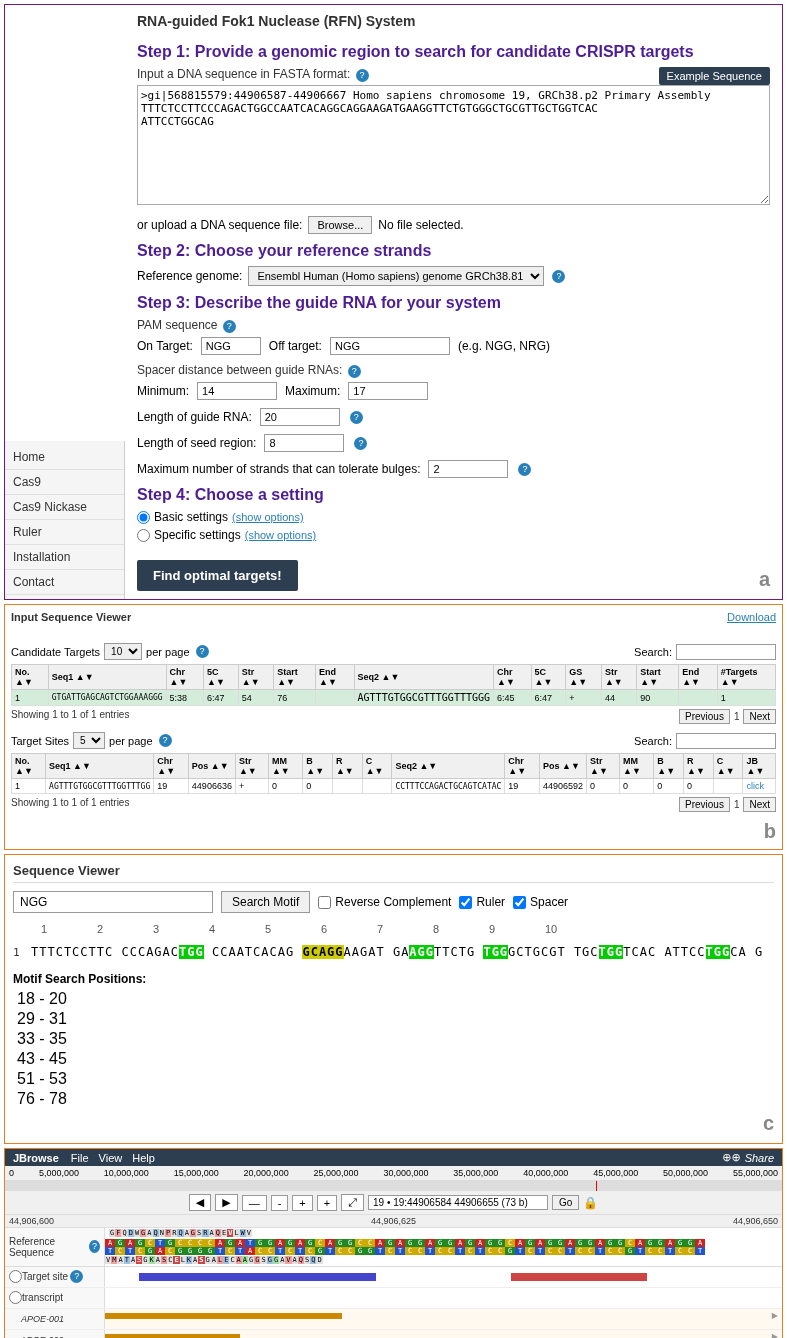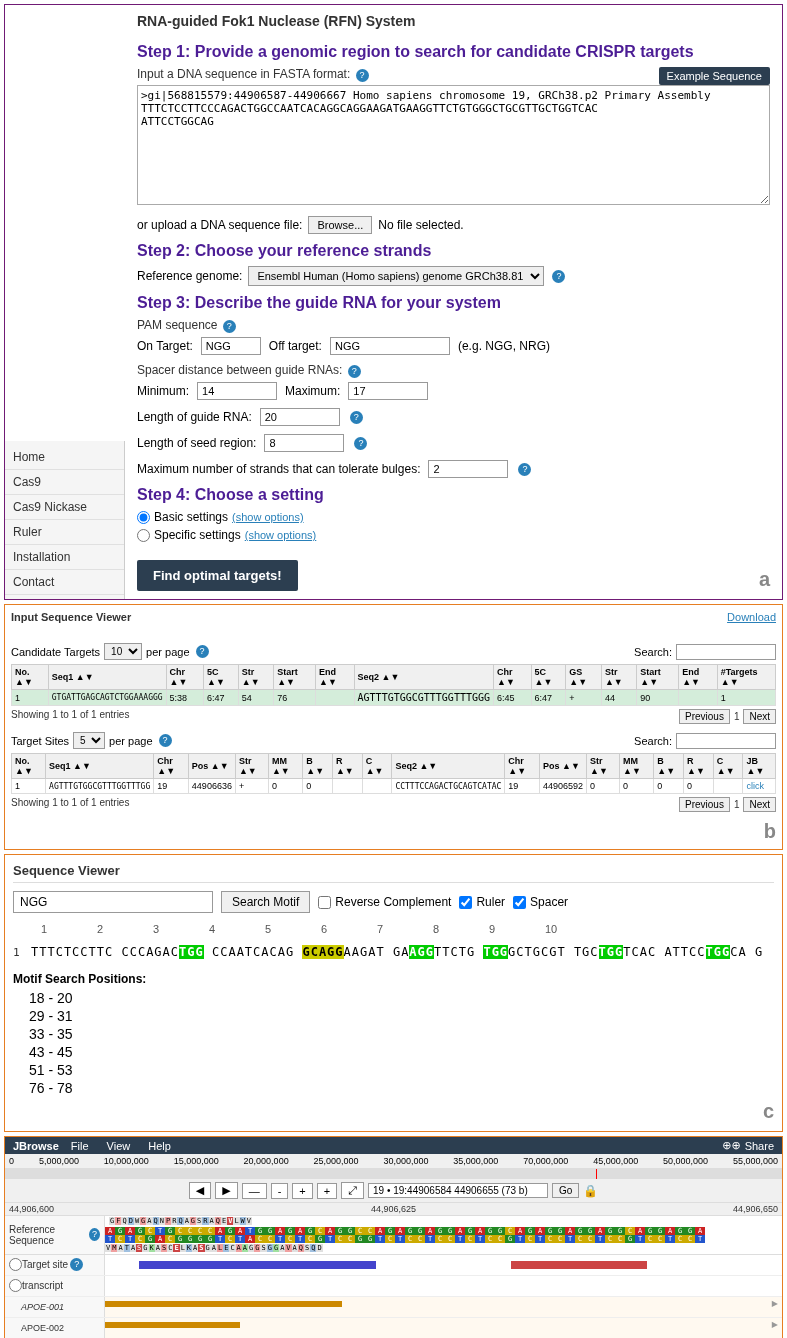--- a/index.html
+++ b/index.html
@@ -78,26 +78,26 @@
     .seq-line { display: flex; align-items: baseline; gap: 4px; }
     .seq-linenum { color: #333; font-size: 11px; min-width: 14px; }
     .seq-text { letter-spacing: 1px; line-height: 1.6; }
     
     .nt-normal { color: #000; }
     .nt-highlight-green { background: #00cc00; color: #fff; font-weight: bold; }
     .nt-highlight-yellow { background: #cccc00; color: #000; font-weight: bold; }
     
     .motif-positions { margin-top: 10px; font-size: 12px; }
     .motif-positions-title { font-weight: bold; margin-bottom: 4px; }
-    .motif-pos-item { margin: 2px 16px; font-size: 14px; }
+    .motif-pos-item { margin: 2px 4px; font-size: 16px; }
     
     
     .panel-d { border: 1px solid #e67e22; margin: 4px; background: #fff; }
     .jbrowse-bar { background: #2c3e50; color: #fff; display: flex; align-items: center; gap: 12px; padding: 2px 8px; font-size: 11px; }
-    .jbrowse-menu { display: flex; gap: 18px; }
+    .jbrowse-menu { display: flex; gap: 10px; }
     .jbrowse-menu-item { cursor: pointer; color: #fff; font-size: 11px; }
     .jbrowse-share { margin-left: auto; display: flex; align-items: center; gap: 4px; font-size: 11px; }
     
     .jbrowse-nav { display: flex; align-items: center; justify-content: center; gap: 4px; padding: 3px; background: #f0f0f0; border-bottom: 1px solid #ddd; }
     .nav-btn { padding: 1px 6px; border: 1px solid #999; background: #fff; cursor: pointer; font-size: 11px; }
     .coord-input { border: 1px solid #999; padding: 1px 4px; font-size: 10px; width: 180px; }
     .go-btn { padding: 1px 6px; border: 1px solid #999; background: #f0f0f0; cursor: pointer; font-size: 10px; }
     
     .track-row { display: flex; align-items: stretch; border-bottom: 1px solid #eee; }
     .track-label { width: 100px; font-size: 10px; color: #333; padding: 3px 4px; background: #f8f8f8; border-right: 1px solid #ddd; display: flex; align-items: center; flex-shrink: 0; }
@@ -455,34 +455,34 @@
 
   <div class="jbrowse-bar">
     <span style="font-weight:bold;">JBrowse</span>
     <div class="jbrowse-menu">
       <span class="jbrowse-menu-item">File</span>
       <span class="jbrowse-menu-item">View</span>
       <span class="jbrowse-menu-item">Help</span>
     </div>
     <div class="jbrowse-share">
       <span>⊕⊕</span>
-      <span style="cursor:pointer;">Share</span>
+      <span style="cursor:pointer;font-style:italic;">Share</span>
     </div>
   </div>
 
   <div style="background:#f0f0f0; border-bottom:1px solid #ddd; padding:2px 4px; font-size:9px; display:flex; justify-content:space-between;">
     <span>0</span>
     <span>5,000,000</span>
     <span>10,000,000</span>
     <span>15,000,000</span>
     <span>20,000,000</span>
     <span>25,000,000</span>
     <span>30,000,000</span>
     <span>35,000,000</span>
-    <span>70,000,000</span>
+    <span>40,000,000</span>
     <span>45,000,000</span>
     <span>50,000,000</span>
     <span>55,000,000</span>
   </div>
 
   <div style="background:#ddd; height:10px; margin:0; position:relative;">
     <div style="position:absolute; left:76%; width:1px; height:100%; background:#f00;"></div>
   </div>
 
   <div class="jbrowse-nav">

